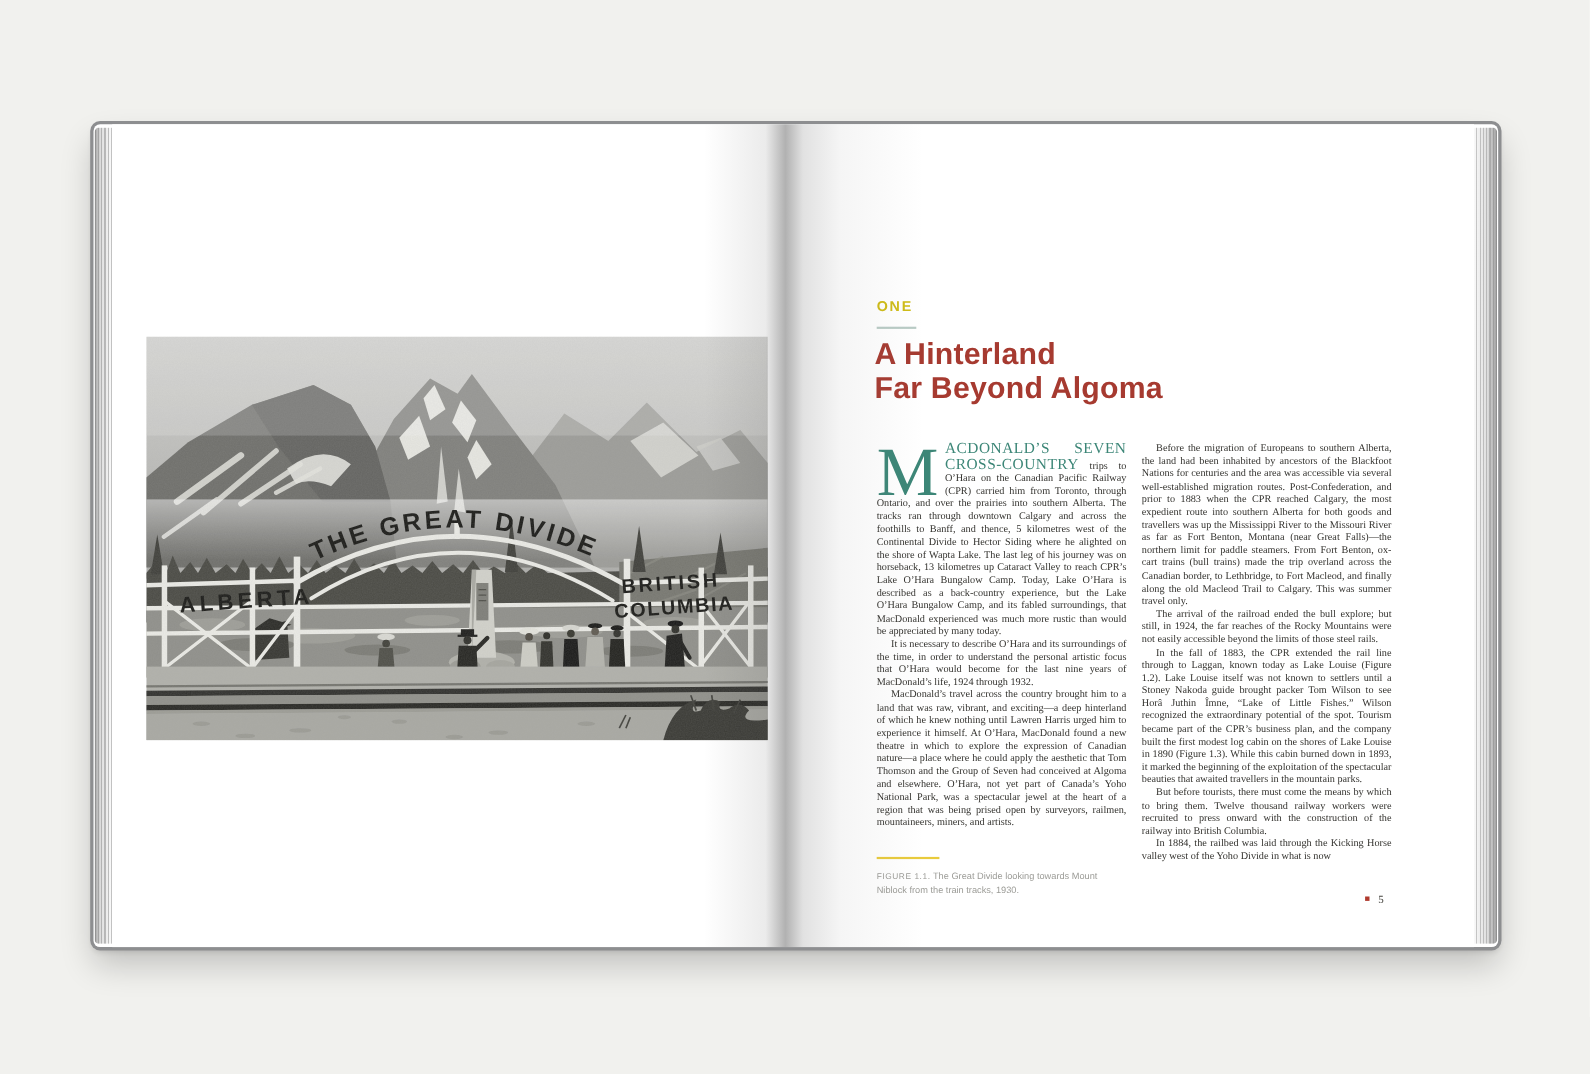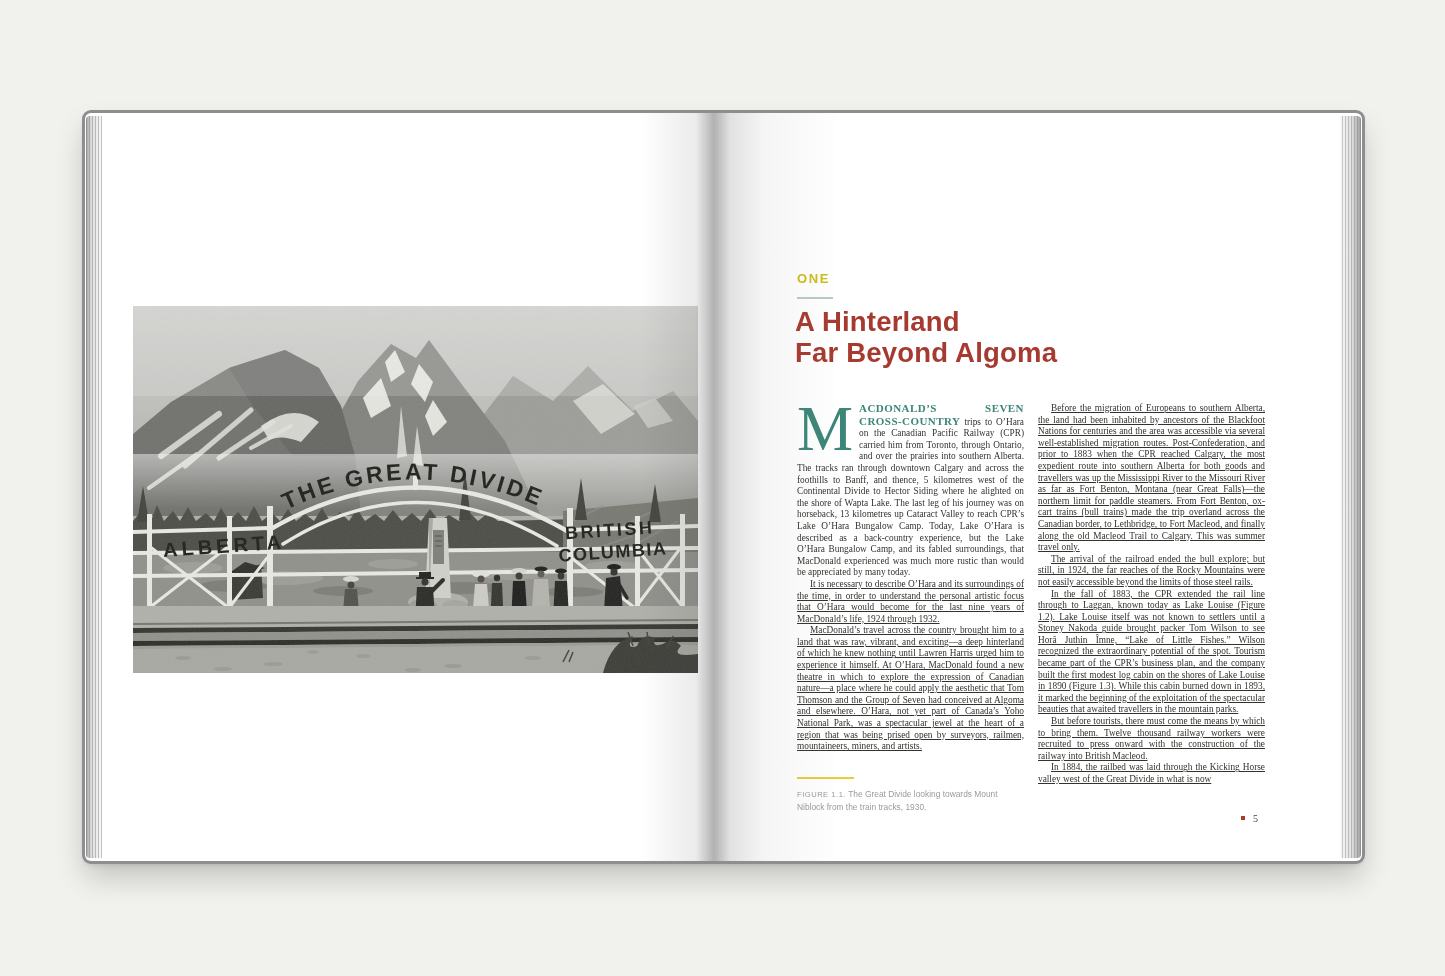--- a/index.html
+++ b/index.html
@@ -25,24 +25,24 @@
   
   .chapter-label{position:absolute;left:74px;top:158px;font-size:13px;font-weight:bold;
                  letter-spacing:1.6px;color:#cfbc17;}
   .chapter-rule{position:absolute;left:74px;top:184px;width:36px;height:2px;background:#b9cbc5;}
   .title{position:absolute;left:72px;top:193px;margin:0;font-size:27.5px;line-height:31px;
          font-weight:700;letter-spacing:.2px;color:#a63a30;font-family:"Liberation Sans",sans-serif;}
   .columns{position:absolute;left:74px;top:290px;width:468px;display:flex;gap:14px;}
   .col{width:227px;}
   .p{margin:0;text-align:justify;font-family:"Liberation Serif",serif;font-size:9.3px;
      line-height:11.6px;color:#33322e;}
-  .indent{text-indent:13px;text-decoration:underline;}
+  .indent{text-indent:13px;}
   .dropcap{float:left;font-family:"Liberation Serif",serif;font-size:63px;line-height:47px;
            color:#3c8677;margin:3px 6px 0 0;}
-  .lead{color:#3c8677;text-transform:uppercase;font-weight:bold;font-size:11px;letter-spacing:.45px;}
+  .lead{color:#3c8677;text-transform:uppercase;font-weight:normal;font-size:14px;letter-spacing:.45px;}
   .caption-rule{width:57px;height:2px;background:#e9cb3c;margin:24px 0 9px 0;}
   .caption{margin:0;width:205px;font-family:"Liberation Sans",sans-serif;font-size:8.4px;
            line-height:12px;color:#9b9b96;text-align:left;}
   .cap-label{letter-spacing:.5px;font-size:7.6px;text-transform:uppercase;}
   .folio{position:absolute;left:518px;top:700px;font-family:"Liberation Serif",serif;
          font-size:10px;color:#45443f;}
   .folio-bullet{display:inline-block;width:4px;height:4px;background:#b03a2e;margin-right:8px;
                 vertical-align:2px;}
   
   .sign{font-family:"Liberation Sans",sans-serif;font-weight:bold;fill:#131310;}
@@ -311,22 +311,22 @@
           <div class="caption-rule"></div>
           <p class="caption">
             <span class="cap-label">FIGURE 1.1.</span>
             <span>The Great Divide looking towards Mount Niblock from the train tracks, 1930.</span>
           </p>
         </div>
         <div class="col">
           <p class="p indent">Before the migration of Europeans to southern Alberta, the land had been inhabited by ancestors of the Blackfoot Nations for centuries and the area was accessible via several well-established migration routes. Post-Confederation, and prior to 1883 when the CPR reached Calgary, the most expedient route into southern Alberta for both goods and travellers was up the Mississippi River to the Missouri River as far as Fort Benton, Montana (near Great Falls)—the northern limit for paddle steamers. From Fort Benton, ox-cart trains (bull trains) made the trip overland across the Canadian border, to Lethbridge, to Fort Macleod, and finally along the old Macleod Trail to Calgary. This was summer travel only.</p>
           <p class="p indent">The arrival of the railroad ended the bull explore; but still, in 1924, the far reaches of the Rocky Mountains were not easily accessible beyond the limits of those steel rails.</p>
           <p class="p indent">In the fall of 1883, the CPR extended the rail line through to Laggan, known today as Lake Louise (Figure 1.2). Lake Louise itself was not known to settlers until a Stoney Nakoda guide brought packer Tom Wilson to see Horâ Juthin Îmne, “Lake of Little Fishes.” Wilson recognized the extraordinary potential of the spot. Tourism became part of the CPR’s business plan, and the company built the first modest log cabin on the shores of Lake Louise in 1890 (Figure 1.3). While this cabin burned down in 1893, it marked the beginning of the exploitation of the spectacular beauties that awaited travellers in the mountain parks.</p>
-          <p class="p indent">But before tourists, there must come the means by which to bring them. Twelve thousand railway workers were recruited to press onward with the construction of the railway into British Macleod.</p>
-          <p class="p indent">In 1884, the railbed was laid through the Kicking Horse valley west of the Great Divide in what is now</p>
+          <p class="p indent">But before tourists, there must come the means by which to bring them. Twelve thousand railway workers were recruited to press onward with the construction of the railway into British Columbia.</p>
+          <p class="p indent">In 1884, the railbed was laid through the Kicking Horse valley west of the Yoho Divide in what is now</p>
         </div>
       </div>
 
       <div class="folio">
         <span class="folio-bullet"></span><span>5</span>
       </div>
     </div>
 
     <div class="gutter"></div>
   </div>

